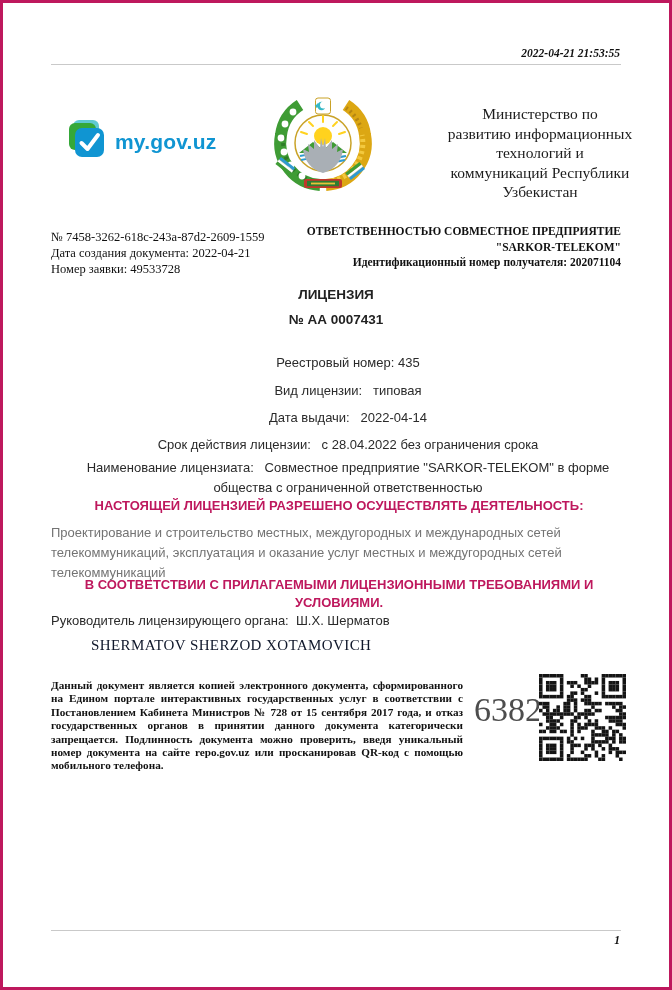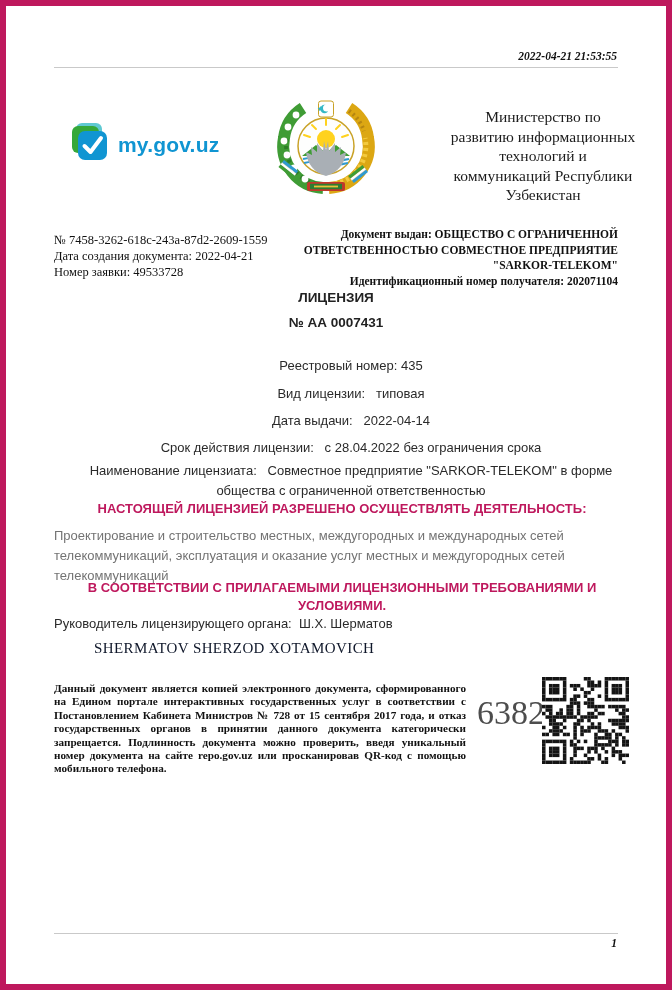--- a/index.html
+++ b/index.html
@@ -1,20 +1,20 @@
 <!DOCTYPE html>
 <html><head>
 <meta charset="utf-8">
 <style>
   * { margin: 0; padding: 0; box-sizing: border-box; }
   html, body { background: #fff; }
   body { font-family: "Liberation Serif", serif; color: #1a1a1a; }
   .page {
     position: relative; width: 672px; height: 990px;
-    background: #ffffff; border: 6px solid #be185d; overflow: hidden; text-decoration: underline;
+    background: #ffffff; border: 3px solid #be185d; overflow: hidden; text-decoration: underline;
   }
 
   .ts {
     position: absolute; top: 44px; right: 49px;
     font: italic bold 11.5px "Liberation Serif", serif; color: #111;
   }
   .hrule { position: absolute; left: 48px; right: 48px; height: 1px; background: #c9c9c9; }
   .hrule.top { top: 61px; }
   .hrule.bottom { top: 927px; }
 
@@ -173,21 +173,20 @@
     <div>Узбекистан</div>
   </div>
 
   <div class="meta-left">
     <div>№ 7458-3262-618c-243a-87d2-2609-1559</div>
     <div>Дата создания документа: 2022-04-21</div>
     <div>Номер заявки: 49533728</div>
   </div>
 
   <div class="meta-right">
-    <div>Документ выдан: ОБЩЕСТВО С ОГРАНИЧЕННОЙ</div>
     <div>ОТВЕТСТВЕННОСТЬЮ СОВМЕСТНОЕ ПРЕДПРИЯТИЕ</div>
     <div>"SARKOR-TELEKOM"</div>
     <div>Идентификационный номер получателя: 202071104</div>
   </div>
 
   <div class="doc-title">ЛИЦЕНЗИЯ</div>
   <div class="doc-number">№ АА 0007431</div>
 
   <div class="field f0">Реестровый номер: 435</div>
   <div class="field f1">Вид лицензии:   типовая</div>

